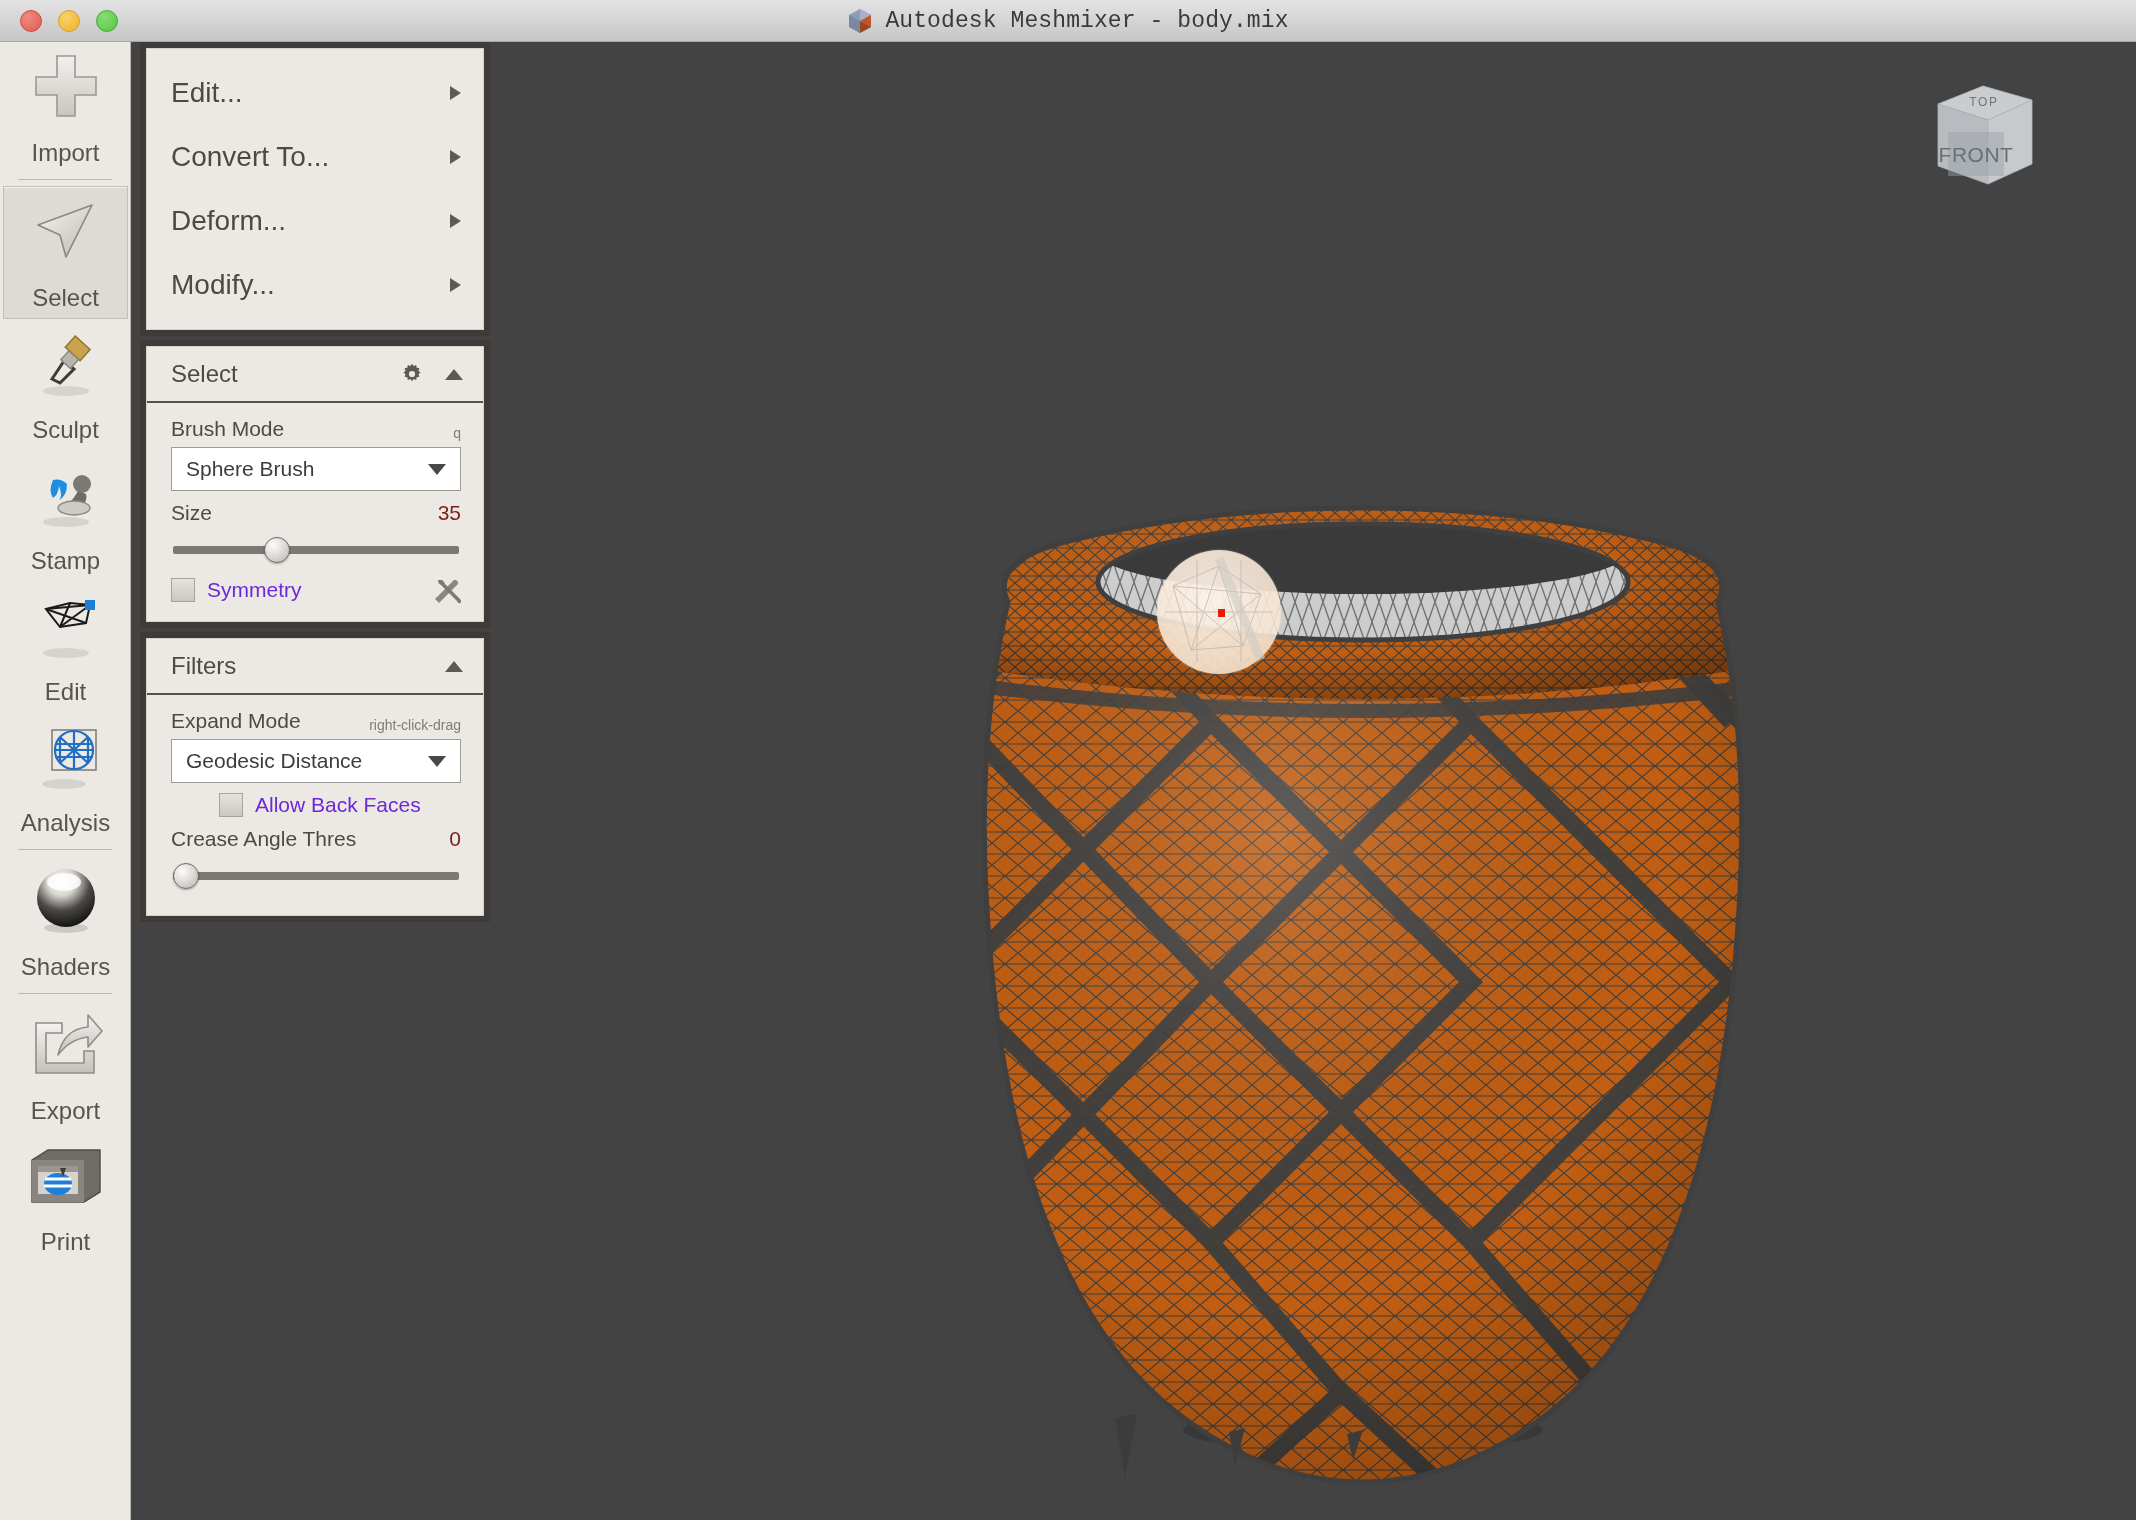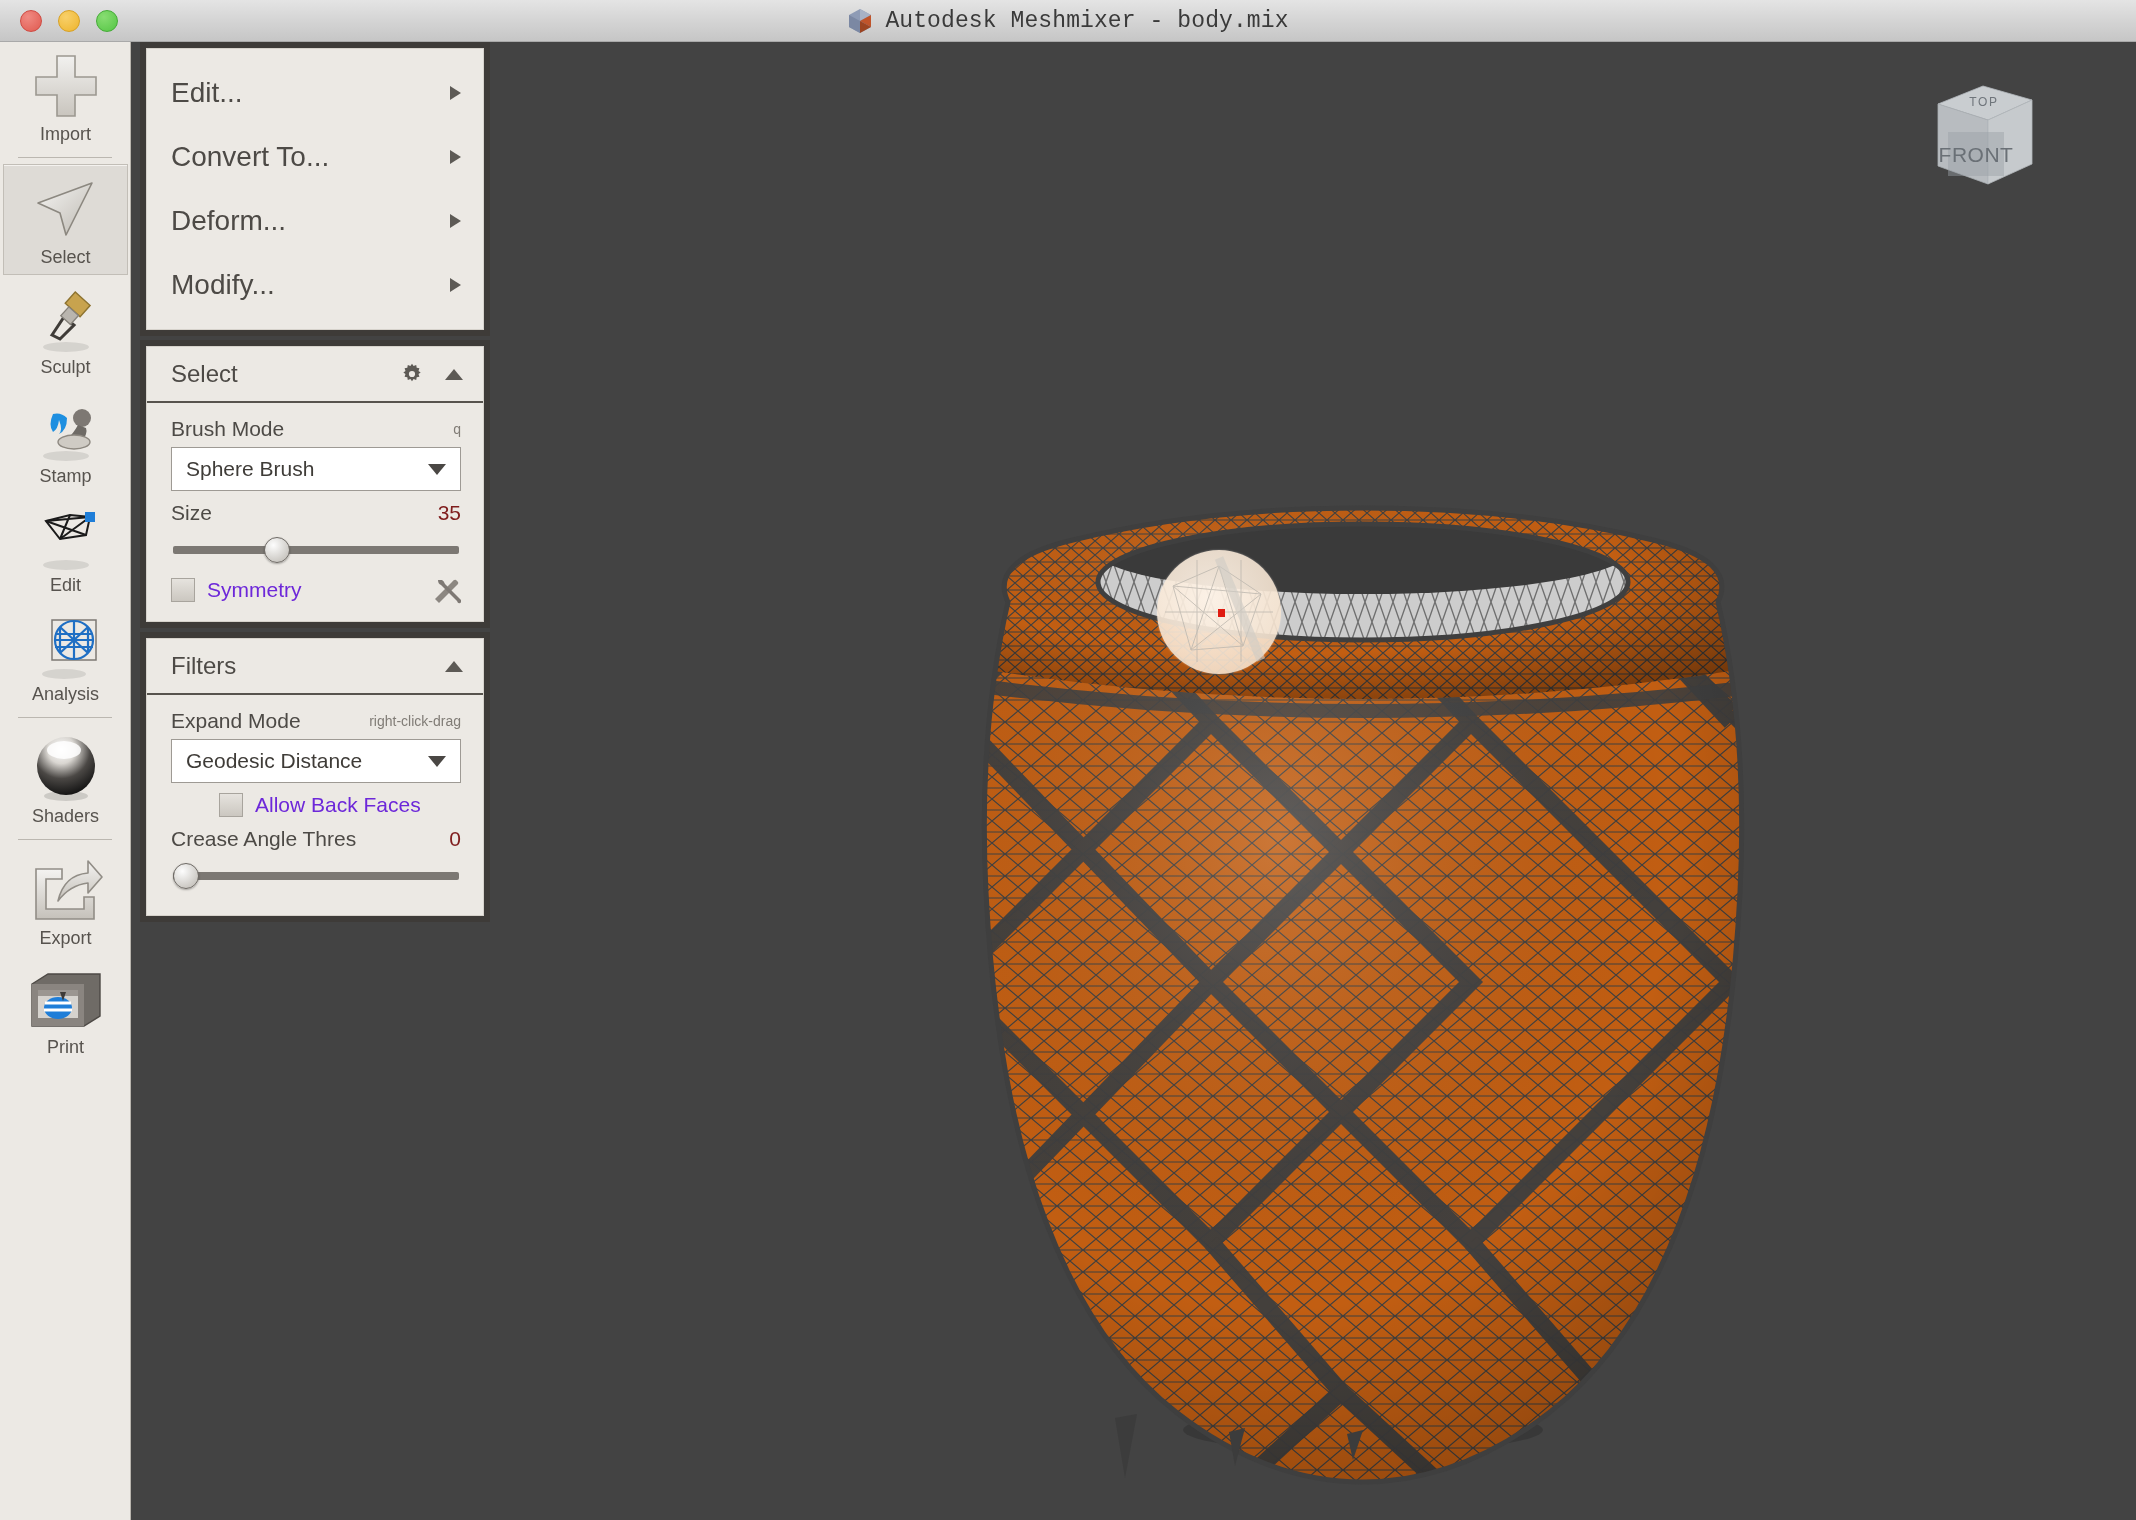--- a/index.html
+++ b/index.html
@@ -41,21 +41,21 @@
     border-right: 1px solid #b9b5ae;
     z-index: 30;
   }
   .tool {
     width: 131px; height: auto;
     display: flex; flex-direction: column; align-items: center;
     padding: 8px 0 6px 0;
     cursor: pointer;
   }
   .tool .ticon { width: 90px; height: 72px; display: flex; align-items: center; justify-content: center; }
-  .tool .tlabel { font-size: 18px; color: #57534e; margin-top: 2px; }
+  .tool .tlabel { font-size: 24px; color: #57534e; margin-top: 17px; }
   .tool.active {
     background: #dedbd6;
     border: 1px solid #c2beb7;
     box-shadow: inset 0 1px 0 #f4f2ef;
     width: 125px; margin-left: 3px;
   }
   .rail-div { height: 1px; background: #bbb7b0; margin: 6px 18px; }
 
   
   #panels { position: absolute; left: 140px; top: 42px; width: 350px; z-index: 35; }
@@ -85,21 +85,21 @@
   .panel-title { font-size: 24px; color: #4d4a46; flex: 1; }
   .gear { width: 22px; height: 22px; margin-right: 22px; cursor: pointer; }
   .caret-up {
     width: 0; height: 0;
     border-bottom: 11px solid #5d5a55;
     border-left: 9px solid transparent;
     border-right: 9px solid transparent;
     cursor: pointer;
   }
   .panel-body { padding: 14px 22px 16px 24px; }
-  .field-row { display: flex; align-items: center; margin-bottom: 6px; }
+  .field-row { display: flex; align-items: flex-end; margin-bottom: 6px; }
   .field-label { font-size: 21px; color: #4d4a46; flex: 1; }
   .field-hint  { font-size: 14px; color: #807c76; }
   .field-val   { font-size: 21px; color: #7f1d1d; }
 
   .combo {
     position: relative;
     height: 44px; width: 100%;
     background: #ffffff;
     border: 1px solid #9e9a94;
     display: flex; align-items: center;

